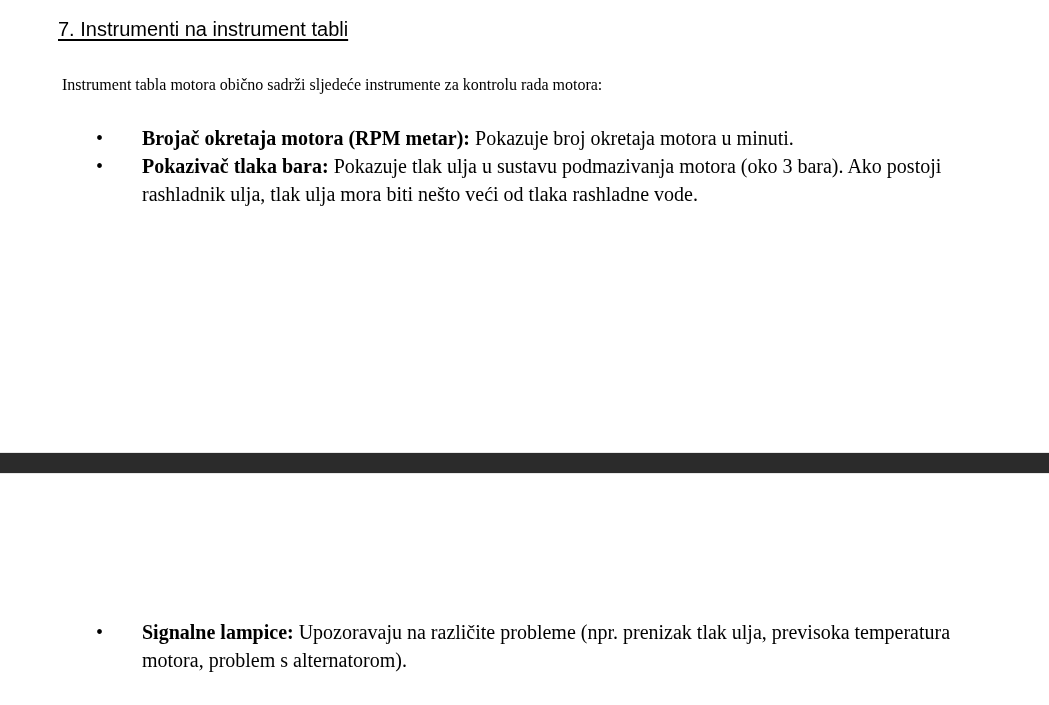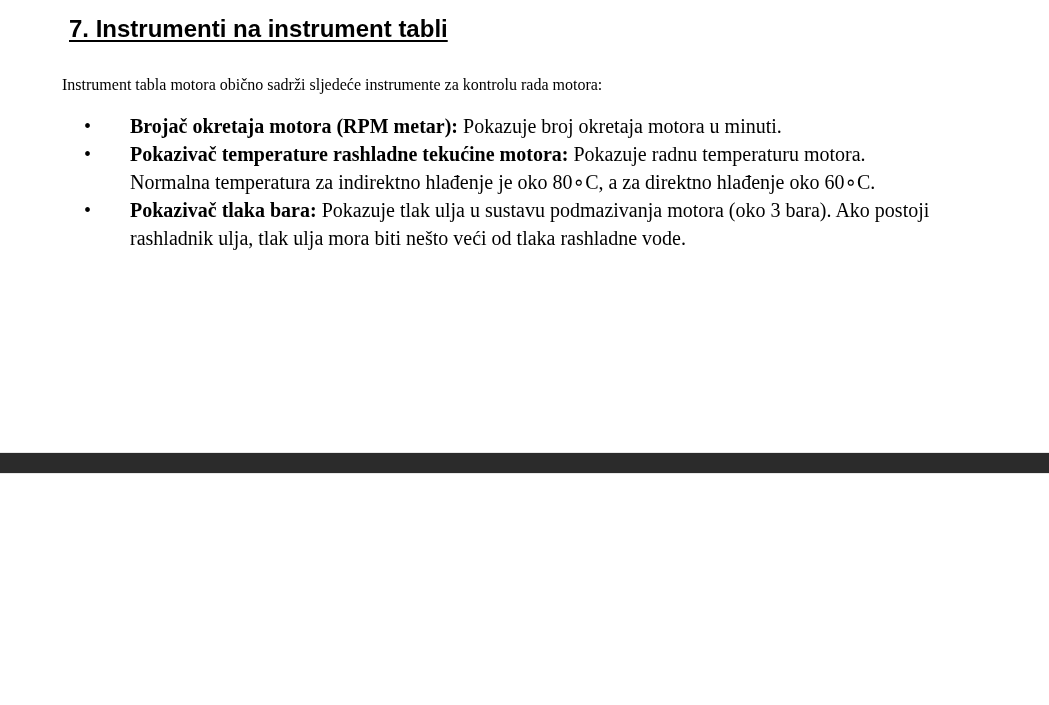--- a/index.html
+++ b/index.html
@@ -13,46 +13,46 @@
     color: #000000;
   }
   .viewport {
     position: relative;
     width: 1049px;
     height: 705px;
     background: #ffffff;
   }
   .doc-title {
     position: absolute;
-    left: 69px;
+    left: 58px;
     top: 14px;
     margin: 0;
     font-family: "Liberation Sans", sans-serif;
-    font-weight: bold;
-    font-size: 24px;
+    font-weight: normal;
+    font-size: 20px;
     line-height: 30px;
     color: #000000;
     text-decoration: underline;
     text-decoration-thickness: 2px;
     text-underline-offset: 3px;
     white-space: nowrap;
   }
   .intro {
     position: absolute;
     left: 62px;
     top: 71px;
     width: 920px;
     margin: 0;
     font-size: 16px;
     line-height: 28px;
   }
   ul.bullet-list {
     position: absolute;
     left: 62px;
-    margin: 0;
+    margin: 12px;
     padding: 0;
     width: 886px;
     list-style: none;
     font-size: 20px;
     line-height: 28px;
   }
   ul.bullet-list.top {
     top: 112px;
   }
   ul.bullet-list.bottom {
@@ -90,22 +90,22 @@
 <body>
 
 <div class="viewport">
 
   <h1 class="doc-title">7. Instrumenti na instrument tabli</h1>
 
   <p class="intro">Instrument tabla motora obično sadrži sljedeće instrumente za kontrolu rada motora:</p>
 
   <ul class="bullet-list top">
     <li><span class="term">Brojač okretaja motora (RPM metar):</span><span> Pokazuje broj okretaja motora u minuti.</span></li>
-    <li><span class="term">Pokazivač temperature rashladne tekućine motora:</span><span> Pokazuje radnu temperaturu motora. Normalna temperatura za indirektno hlađenje je oko 80∘C, a za direktno hlađenje oko 60∘C.</span></li>
     <li><span class="term">Pokazivač tlaka bara:</span><span> Pokazuje tlak ulja u sustavu podmazivanja motora (oko 3 bara). Ako postoji rashladnik ulja, tlak ulja mora biti nešto veći od tlaka rashladne vode.</span></li>
   </ul>
 
   <div class="page-gap"></div>
 
   <ul class="bullet-list bottom">
+    <li><span class="term">Signalne lampice:</span><span> Upozoravaju na različite probleme (npr. prenizak tlak ulja, previsoka temperatura motora, problem s alternatorom).</span></li>
   </ul>
 
 </div>
 
 </body></html>

